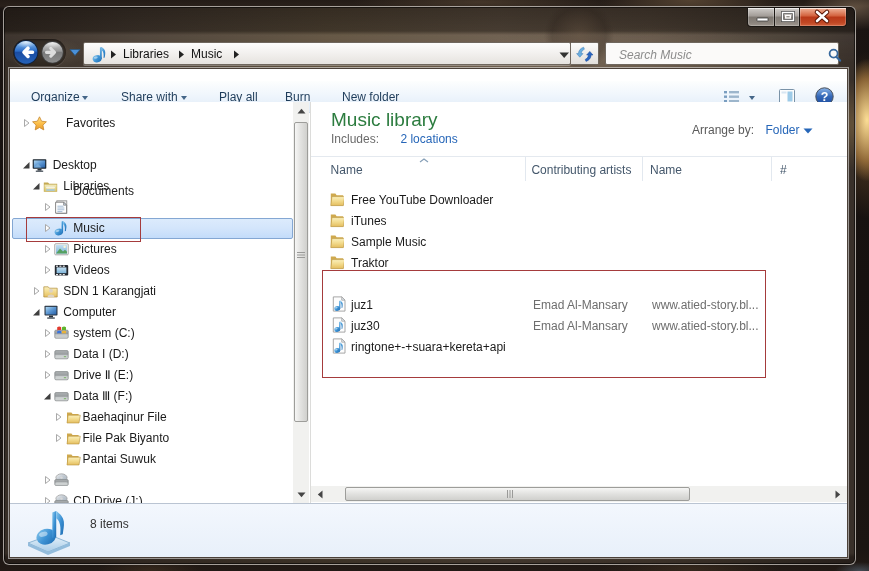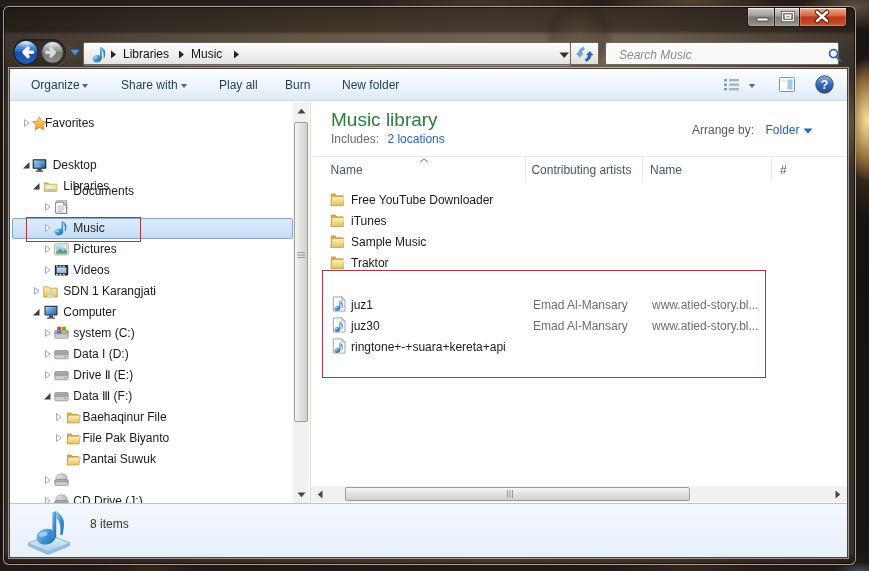--- a/index.html
+++ b/index.html
@@ -36,21 +36,21 @@
   background:linear-gradient(180deg,#f0b49a 0%,#d2603c 45%,#b93818 50%,#c04724 80%,#d3603a 100%); }
 #addrbar { position:absolute; left:79px; top:35px; width:488px; height:23px; border:1px solid #6f675e; border-radius:2px;
   background:linear-gradient(180deg,#fdfdfc 0%,#f2f0ee 50%,#e6e3df 100%); box-shadow:0 1px 0 rgba(255,255,255,0.3); }
 #refreshbtn { position:absolute; left:567px; top:35px; width:28px; height:23px; border:1px solid #6f675e; border-left:none; border-radius:0 2px 2px 0;
   background:linear-gradient(180deg,#fbfbfa 0%,#efedea 50%,#e2dfdb 100%); }
 #searchbox { position:absolute; left:601px; top:35px; width:234px; height:23px; border:1px solid #6f675e; border-radius:2px;
   background:#fbfaf9; }
 .crumbtxt { position:absolute; top:4px; color:#111; }
 
 #frame { position:absolute; left:5px; top:61px; width:839px; height:490px; background:#fff; border:1px solid #4a4038; outline:1px solid rgba(255,255,255,0.5); }
-#toolbar { position:absolute; left:0; top:0; width:837px; height:32px;
+#toolbar { position:absolute; left:0; top:12px; width:837px; height:32px;
   background:linear-gradient(180deg,#fdfefe 0%,#eef5fc 50%,#dfeaf6 100%);
   border-bottom:1px solid #cfdae8; }
 .tbtxt { position:absolute; top:9px; color:#1e3c5a; }
 .tbarrow { position:absolute; top:15px; width:0; height:0; border-left:3.5px solid transparent; border-right:3.5px solid transparent; border-top:4px solid #446688; }
 #sidebar { position:absolute; left:0; top:33px; width:283px; height:402px; background:#fff; }
 .trow { position:absolute; height:21px; display:flex; align-items:center; color:#1a1a1a; white-space:nowrap; }
 #treescroll { position:absolute; left:283px; top:33px; width:16px; height:402px; background:#f1f1ef; }
 #vsep { position:absolute; left:300px; top:33px; width:1px; height:402px; background:#dcdcda; }
 #main { position:absolute; left:301px; top:33px; width:536px; height:384px; background:#fff; }
 #hscroll { position:absolute; left:301px; top:417px; width:536px; height:16px; background:#f1f1ef; }
@@ -253,21 +253,21 @@
     <div class="trow" style="left:11.7px;top:43.5px">
         <svg width="10" height="10" style="margin-right:0">
           <path d="M2.5 1.5 L7 5 L2.5 8.5 Z" fill="#fdfdfd" stroke="#a9a9a9"></path>
         </svg>
       </div>
     <div class="trow" style="left:21.7px;top:43.5px">
         <svg width="15" height="15">
           <path d="M7.5 0.8 L9.6 5.2 L14.4 5.8 L10.9 9.1 L11.8 13.9 L7.5 11.5 L3.2 13.9 L4.1 9.1 L0.6 5.8 L5.4 5.2 Z" fill="url(#starg)" stroke="#c8872b" stroke-width="0.8"></path>
         </svg>
       </div>
-    <div class="trow" style="left:35px;top:43.5px">Favorites</div>
+    <div class="trow" style="left:56px;top:43.5px">Favorites</div>
     <div class="trow" style="left:11.7px;top:85.5px">
         <svg width="10" height="10">
           <path d="M7.5 2 L7.5 8.5 L1 8.5 Z" fill="#3f3f3f"></path>
         </svg>
       </div>
     <div class="trow" style="left:21.7px;top:85.5px">
         <svg width="15" height="15">
           <rect x="0.7" y="1.2" width="13.6" height="9.6" rx="0.8" fill="#17222c"></rect>
           <path d="M1.8 2.4 h11.4 v7.2 h-11.4 Z" fill="url(#scrg)"></path>
           <path d="M1.8 9.6 L6 5.8 L9.5 9.6 Z" fill="#7fb0d8" opacity="0.8"></path>
@@ -496,21 +496,21 @@
       <svg class="abs" style="left:4px;top:150px" width="8" height="8">
           <path d="M0 0.5 h8 M0 3 h8 M0 5.5 h8" stroke="#9a9a98" stroke-width="1"></path>
         </svg>
       <svg class="abs" style="left:4px;top:390px" width="9" height="6">
           <path d="M0.5 0.5 L8.5 0.5 L4.5 5.2 Z" fill="#454545"></path>
         </svg>
     </div>
     <div id="vsep"></div>
     <div id="main">
       <div class="abs" style="left:20px;top:7px;font-size:19px;color:#2c7c3f">Music library</div>
-      <div class="abs" style="left:20px;top:30px;color:#6b6b6b">Includes: <span style="color:#2666b8;margin-left:5px">2 locations</span></div>
+      <div class="abs" style="left:20px;top:30px;color:#6b6b6b">Includes: <span style="color:#2666b8;margin-left:18px">2 locations</span></div>
       <div class="abs" style="left:381px;top:20.5px;color:#5a5a5a">Arrange by:</div>
       <div class="abs" style="left:454.5px;top:20.5px;color:#2666b8">Folder</div>
       <svg class="abs" style="left:492px;top:26px" width="10" height="6">
           <path d="M0.5 0.5 L9.5 0.5 L5 5.5 Z" fill="#2666b8"></path>
         </svg>
       <div class="abs" style="left:0;top:54px;width:536px;height:1px;background:#e4e9ef"></div>
       <svg class="abs" style="left:108px;top:56px" width="10" height="5">
           <path d="M1 4 L5 1 L9 4" fill="none" stroke="#87a0b8" stroke-width="1.2"></path>
         </svg>
       <div class="hdrtxt" style="left:19.6px;top:61px">Name</div>

